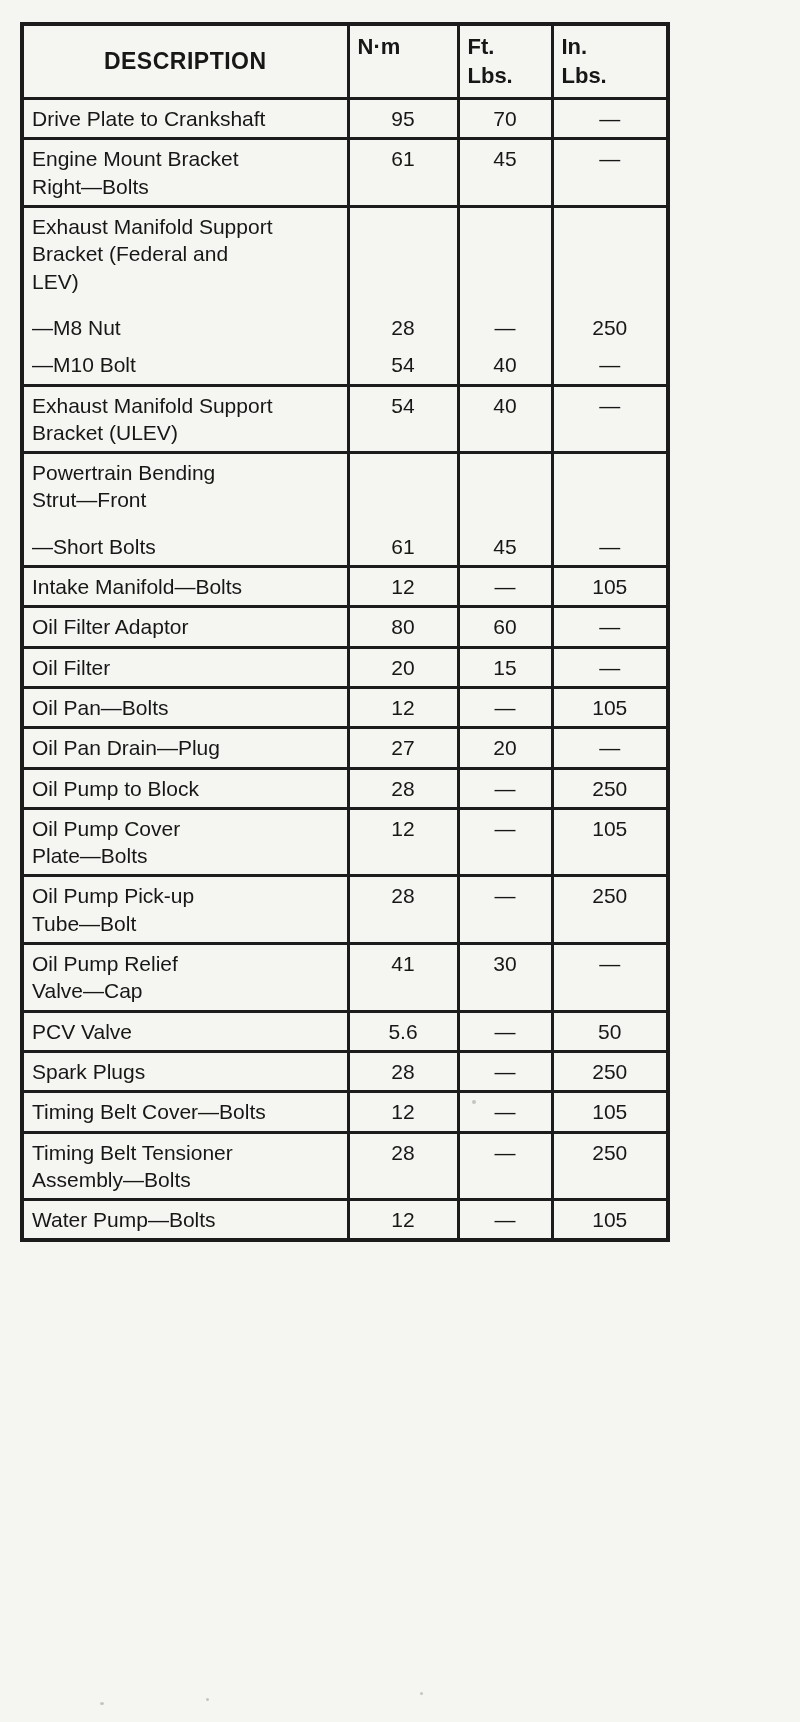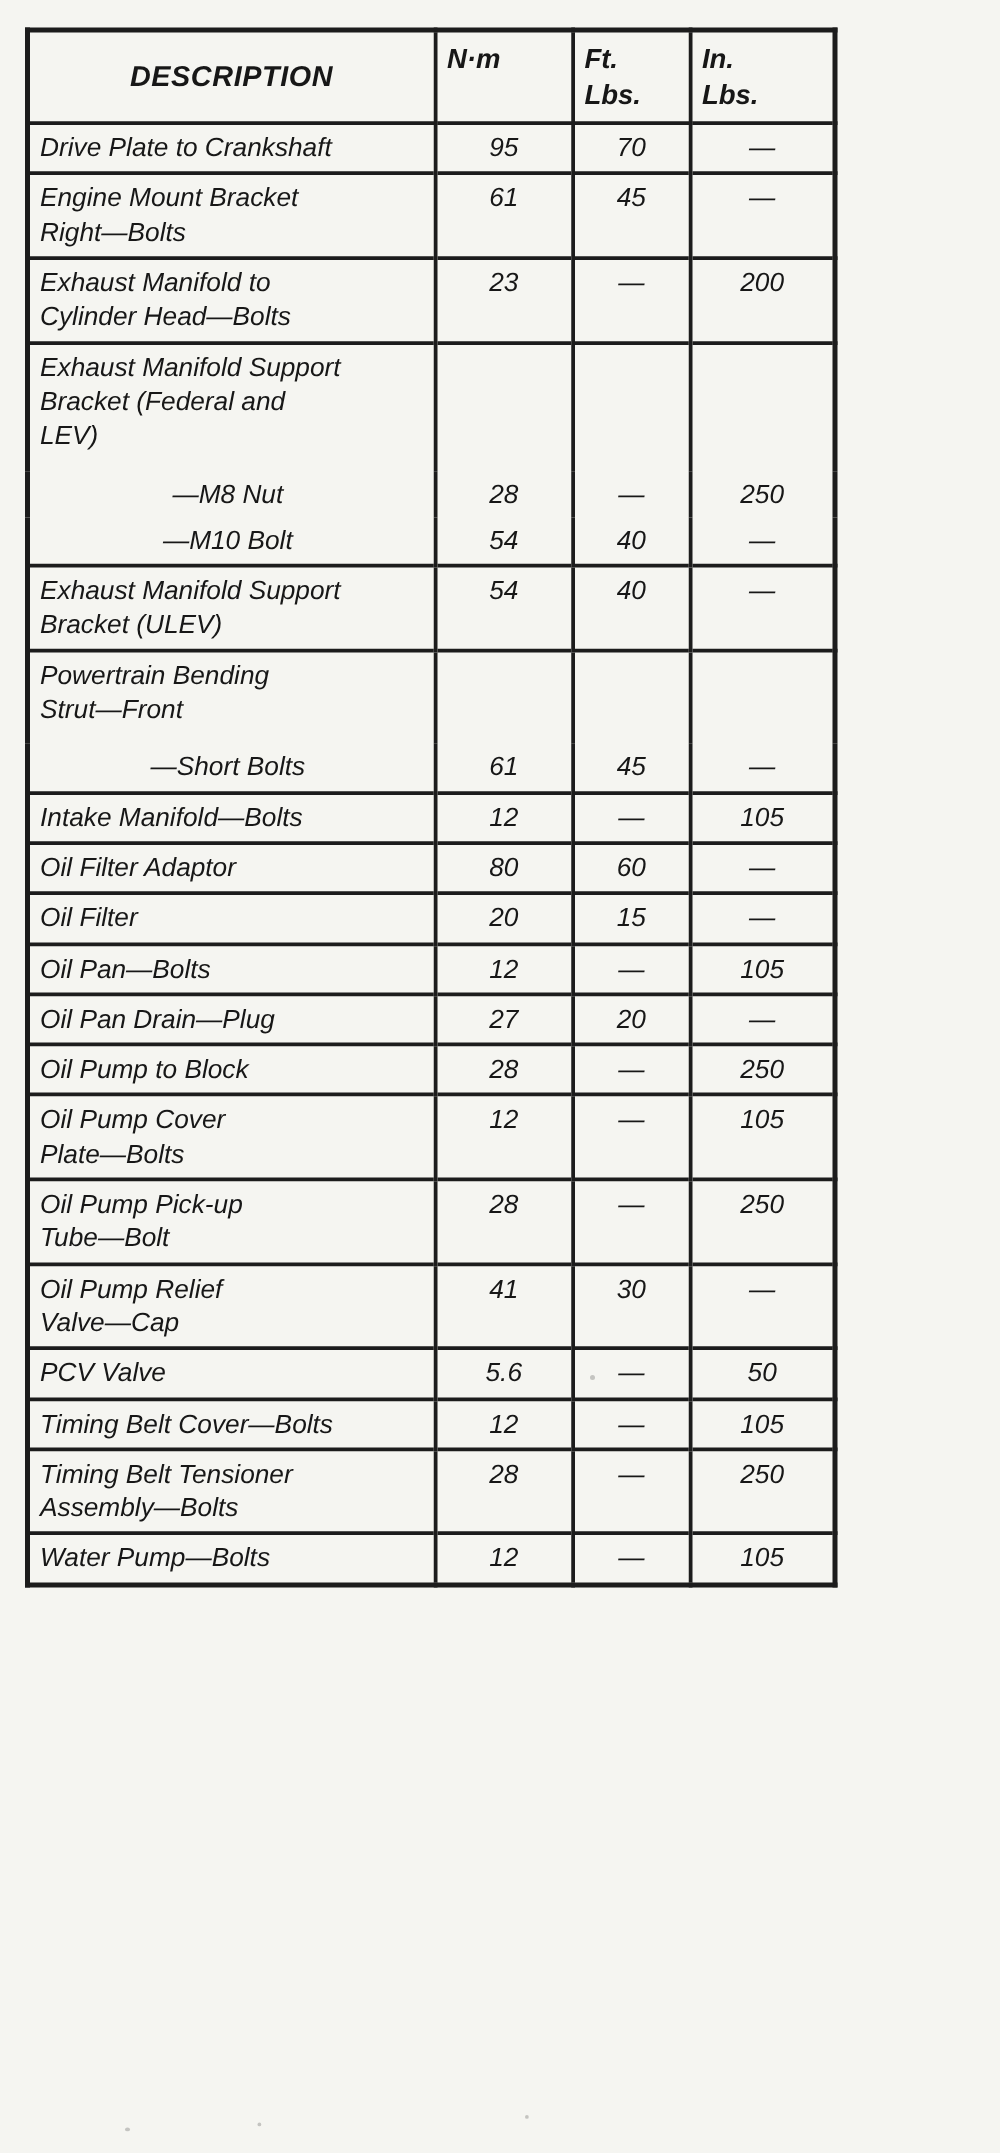--- a/index.html
+++ b/index.html
@@ -15,21 +15,20 @@
   .table-wrap {
     position: absolute;
     left: 20px;
     top: 22px;
   }
   table.torque {
     border-collapse: collapse;
     table-layout: fixed;
     width: 646px;
     border: 4px solid #1c1c1c;
-    font-style: italic;
   }
   col.c-desc { width: 326px; }
   col.c-nm   { width: 110px; }
   col.c-ft   { width: 94px; }
   col.c-in   { width: 116px; }
 
   th, td {
     border-left: 3px solid #1c1c1c;
     border-right: 3px solid #1c1c1c;
     font-size: 21px;
@@ -55,21 +54,21 @@
     padding-bottom: 7px;
   }
   tr.row-start td { border-top: 3px solid #1c1c1c; }
   td.desc { white-space: pre-line; }
   td.val {
     text-align: center;
     padding-left: 2px;
     padding-right: 2px;
   }
   td.sub-label {
-    text-align: center;
+    text-align: left;
     padding-right: 14px;
     margin-top: 23px;
   }
   td.group-title { padding-bottom: 14px; }
   td.note { text-align: center; }
   tr.vcenter td.val { vertical-align: middle; }
 
   .speck {
     position: absolute;
     background: #6a6a66;
@@ -110,27 +109,20 @@
           <td class="val">—</td>
         </tr>
         <tr class="row-start">
           <td class="desc">Engine Mount Bracket
 Right—Bolts</td>
           <td class="val">61</td>
           <td class="val">45</td>
           <td class="val">—</td>
         </tr>
         <tr class="row-start">
-          <td class="desc">Exhaust Manifold to
-Cylinder Head—Bolts</td>
-          <td class="val">23</td>
-          <td class="val">—</td>
-          <td class="val">200</td>
-        </tr>
-        <tr class="row-start">
           <td class="desc group-title">Exhaust Manifold Support
 Bracket (Federal and
 LEV)</td>
           <td class="val"></td>
           <td class="val"></td>
           <td class="val"></td>
         </tr>
         <tr class="">
           <td class="desc sub-label">—M8 Nut</td>
           <td class="val">28</td>
@@ -220,20 +212,26 @@
           <td class="val">30</td>
           <td class="val">—</td>
         </tr>
         <tr class="row-start">
           <td class="desc">PCV Valve</td>
           <td class="val">5.6</td>
           <td class="val">—</td>
           <td class="val">50</td>
         </tr>
         <tr class="row-start">
+          <td class="desc">Spark Plugs</td>
+          <td class="val">28</td>
+          <td class="val">—</td>
+          <td class="val">250</td>
+        </tr>
+        <tr class="row-start">
           <td class="desc">Timing Belt Cover—Bolts</td>
           <td class="val">12</td>
           <td class="val">—</td>
           <td class="val">105</td>
         </tr>
         <tr class="row-start">
           <td class="desc">Timing Belt Tensioner
 Assembly—Bolts</td>
           <td class="val">28</td>
           <td class="val">—</td>

